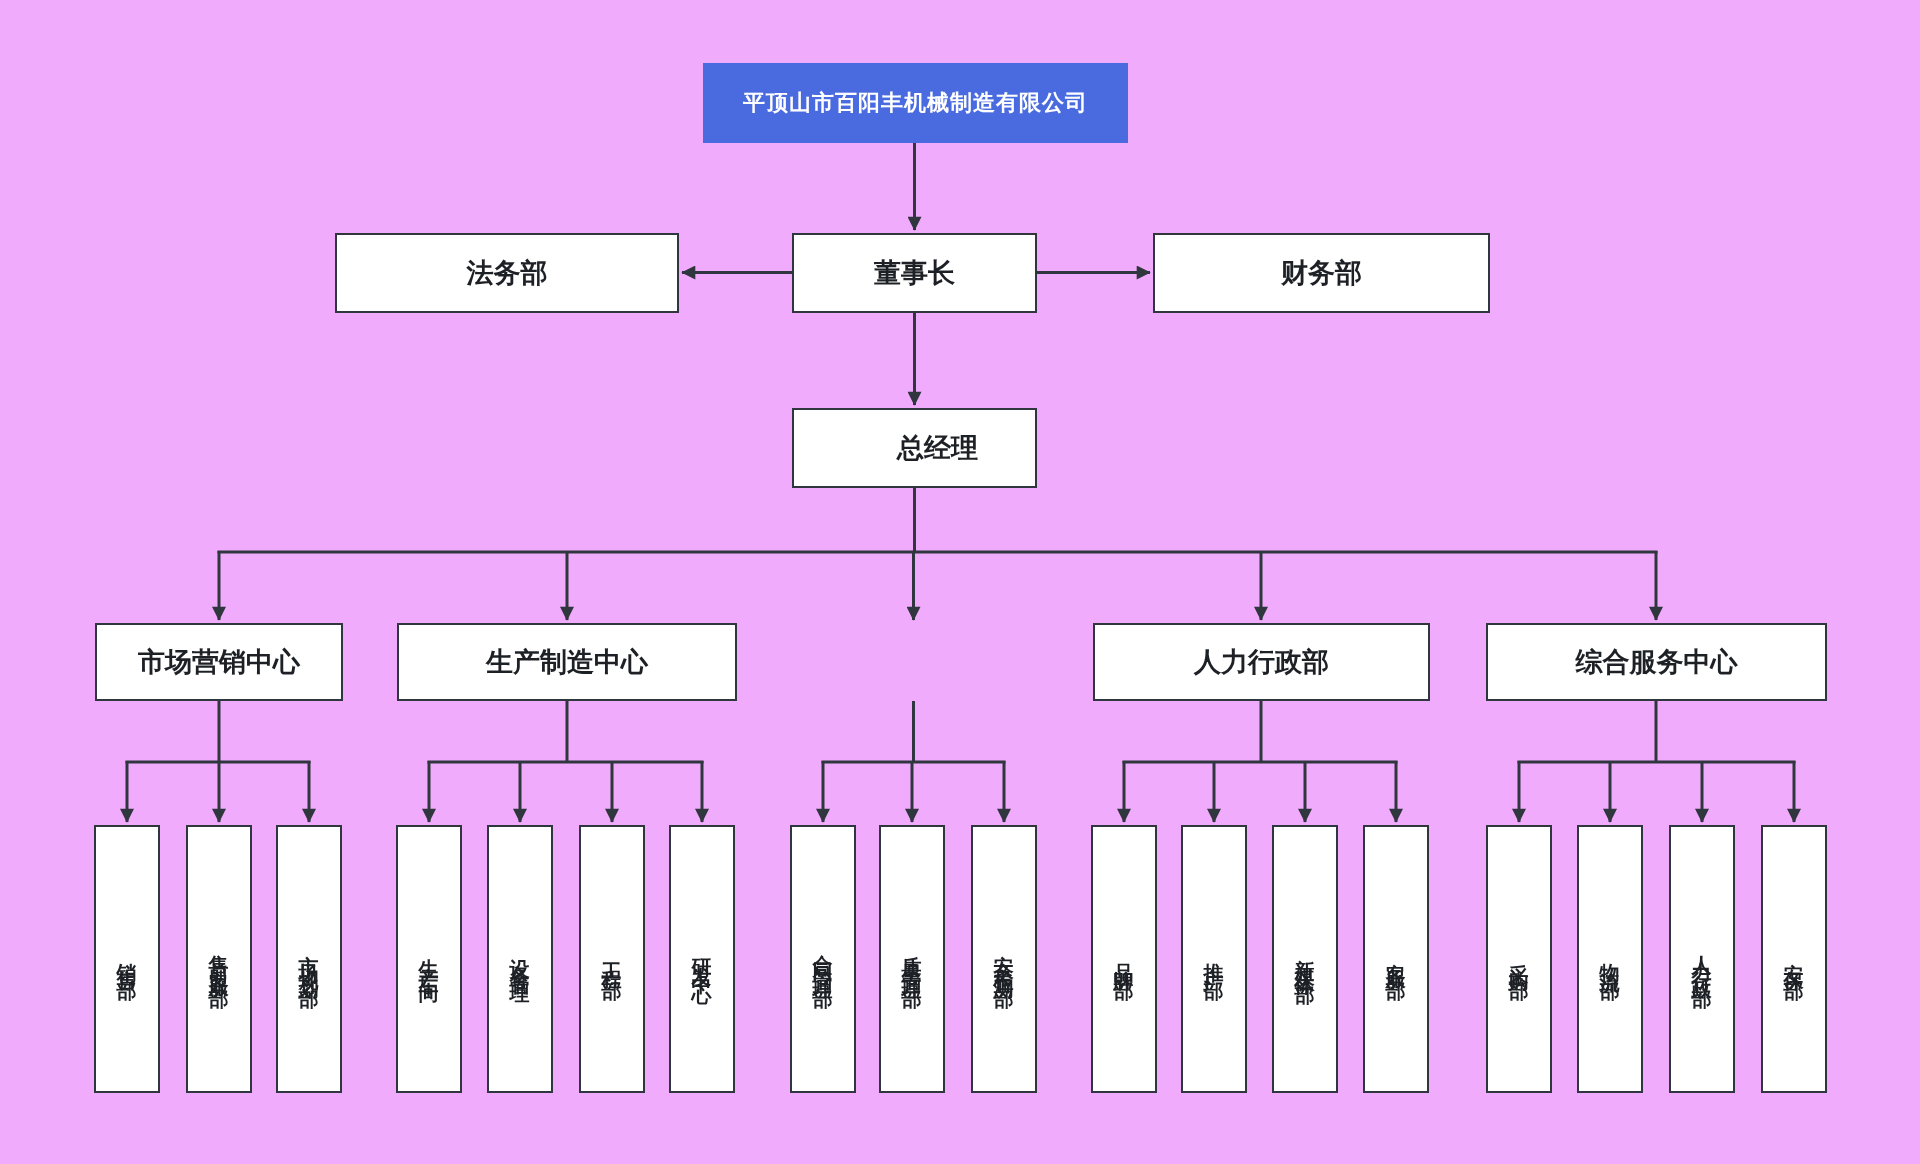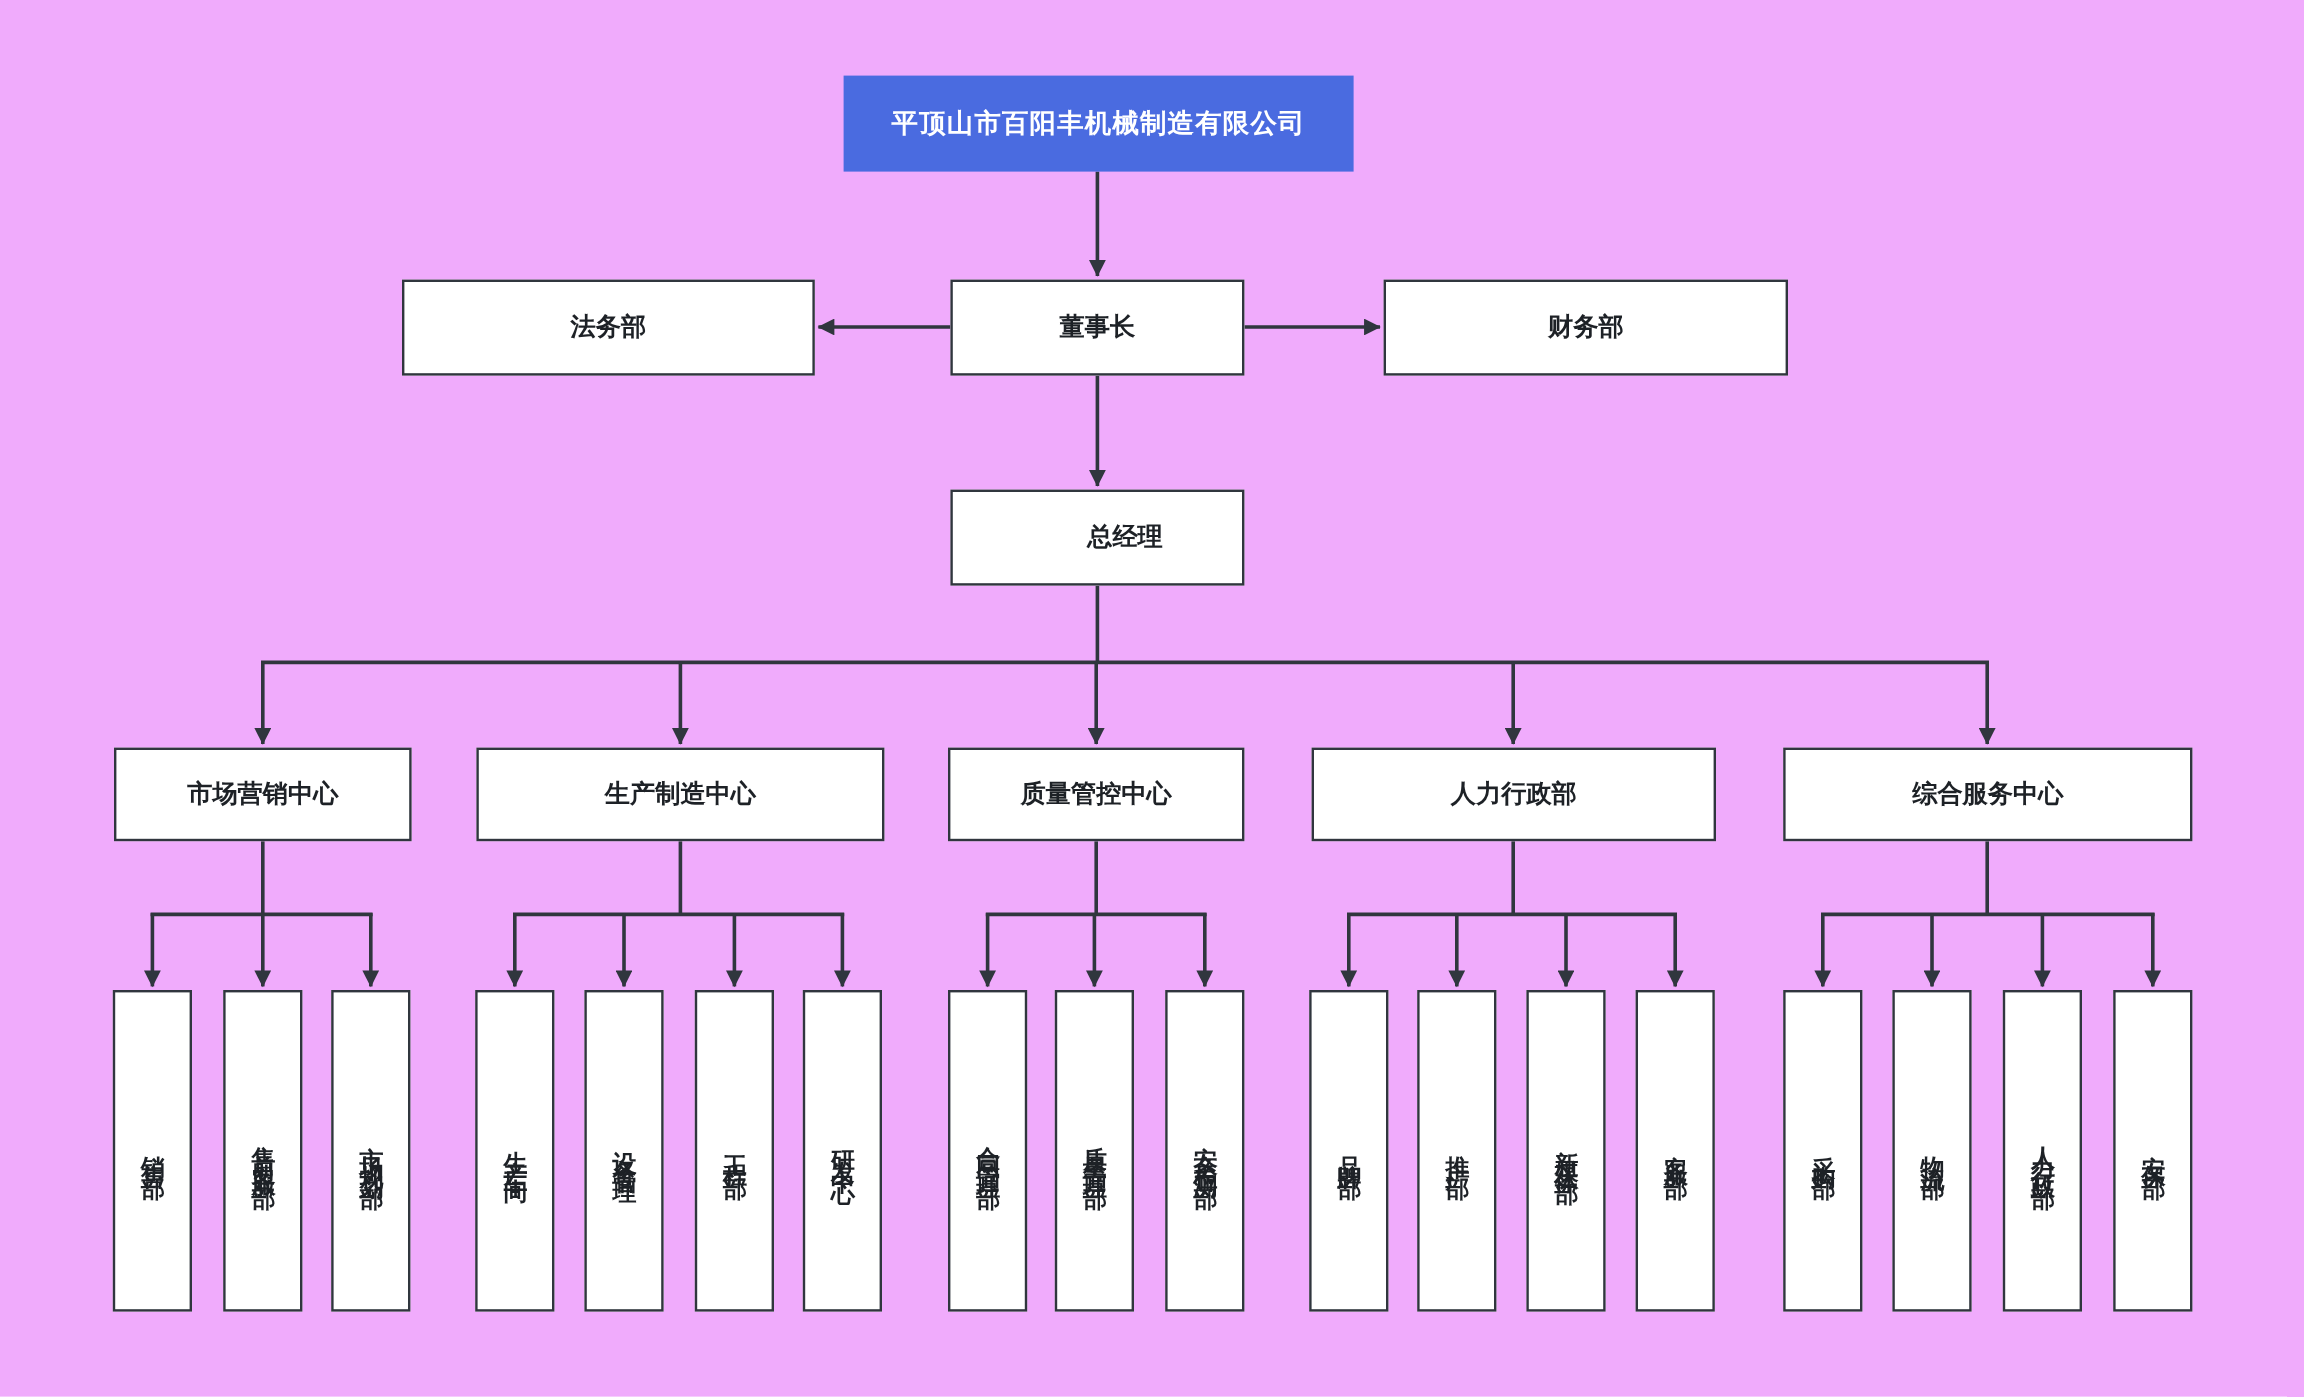--- a/index.html
+++ b/index.html
@@ -24,21 +24,21 @@
   .node {
     position: absolute;
     box-sizing: border-box;
     background: #ffffff;
     border: 2.5px solid #30363e;
     display: flex;
     align-items: center;
     justify-content: center;
     font-weight: bold;
     color: #1d2126;
-    font-size: 21px;
+    font-size: 27px;
     text-align: center;
     line-height: 1.2;
   }
   .node.root {
     background: #4a6be0;
     border: none;
     color: #ffffff;
     font-size: 22px;
     letter-spacing: 1px;
   }
@@ -135,21 +135,20 @@
   <div class="node root" style="left:703px; top:63px; width:425px; height:80px;">平顶山市百阳丰机械制造有限公司</div>
 
   <div class="node" style="left:335px; top:233px; width:344px; height:80px;">法务部</div>
   <div class="node" style="left:792px; top:233px; width:245px; height:80px;">董事长</div>
   <div class="node" style="left:1153px; top:233px; width:337px; height:80px;">财务部</div>
 
   <div class="node" style="left:792px; top:408px; width:245px; height:80px;padding-left:46px;">总经理</div>
 
   <div class="node" style="left:95px; top:623px; width:248px; height:78px;">市场营销中心</div>
   <div class="node" style="left:397px; top:623px; width:340px; height:78px;">生产制造中心</div>
-  <div class="node" style="left:790px; top:623px; width:247px; height:78px;">质量管控中心</div>
   <div class="node" style="left:1093px; top:623px; width:337px; height:78px;">人力行政部</div>
   <div class="node" style="left:1486px; top:623px; width:341px; height:78px;">综合服务中心</div>
 
   <div class="node leaf" style="left:94px; top:825px; width:66px; height:268px;">销售部</div>
   <div class="node leaf" style="left:186px; top:825px; width:66px; height:268px;">售前客服部</div>
   <div class="node leaf" style="left:276px; top:825px; width:66px; height:268px;">市场规划部</div>
 
   <div class="node leaf" style="left:396px; top:825px; width:66px; height:268px;">生产车间</div>
   <div class="node leaf" style="left:487px; top:825px; width:66px; height:268px;">设备管理</div>
   <div class="node leaf" style="left:579px; top:825px; width:66px; height:268px;">工程部</div>

